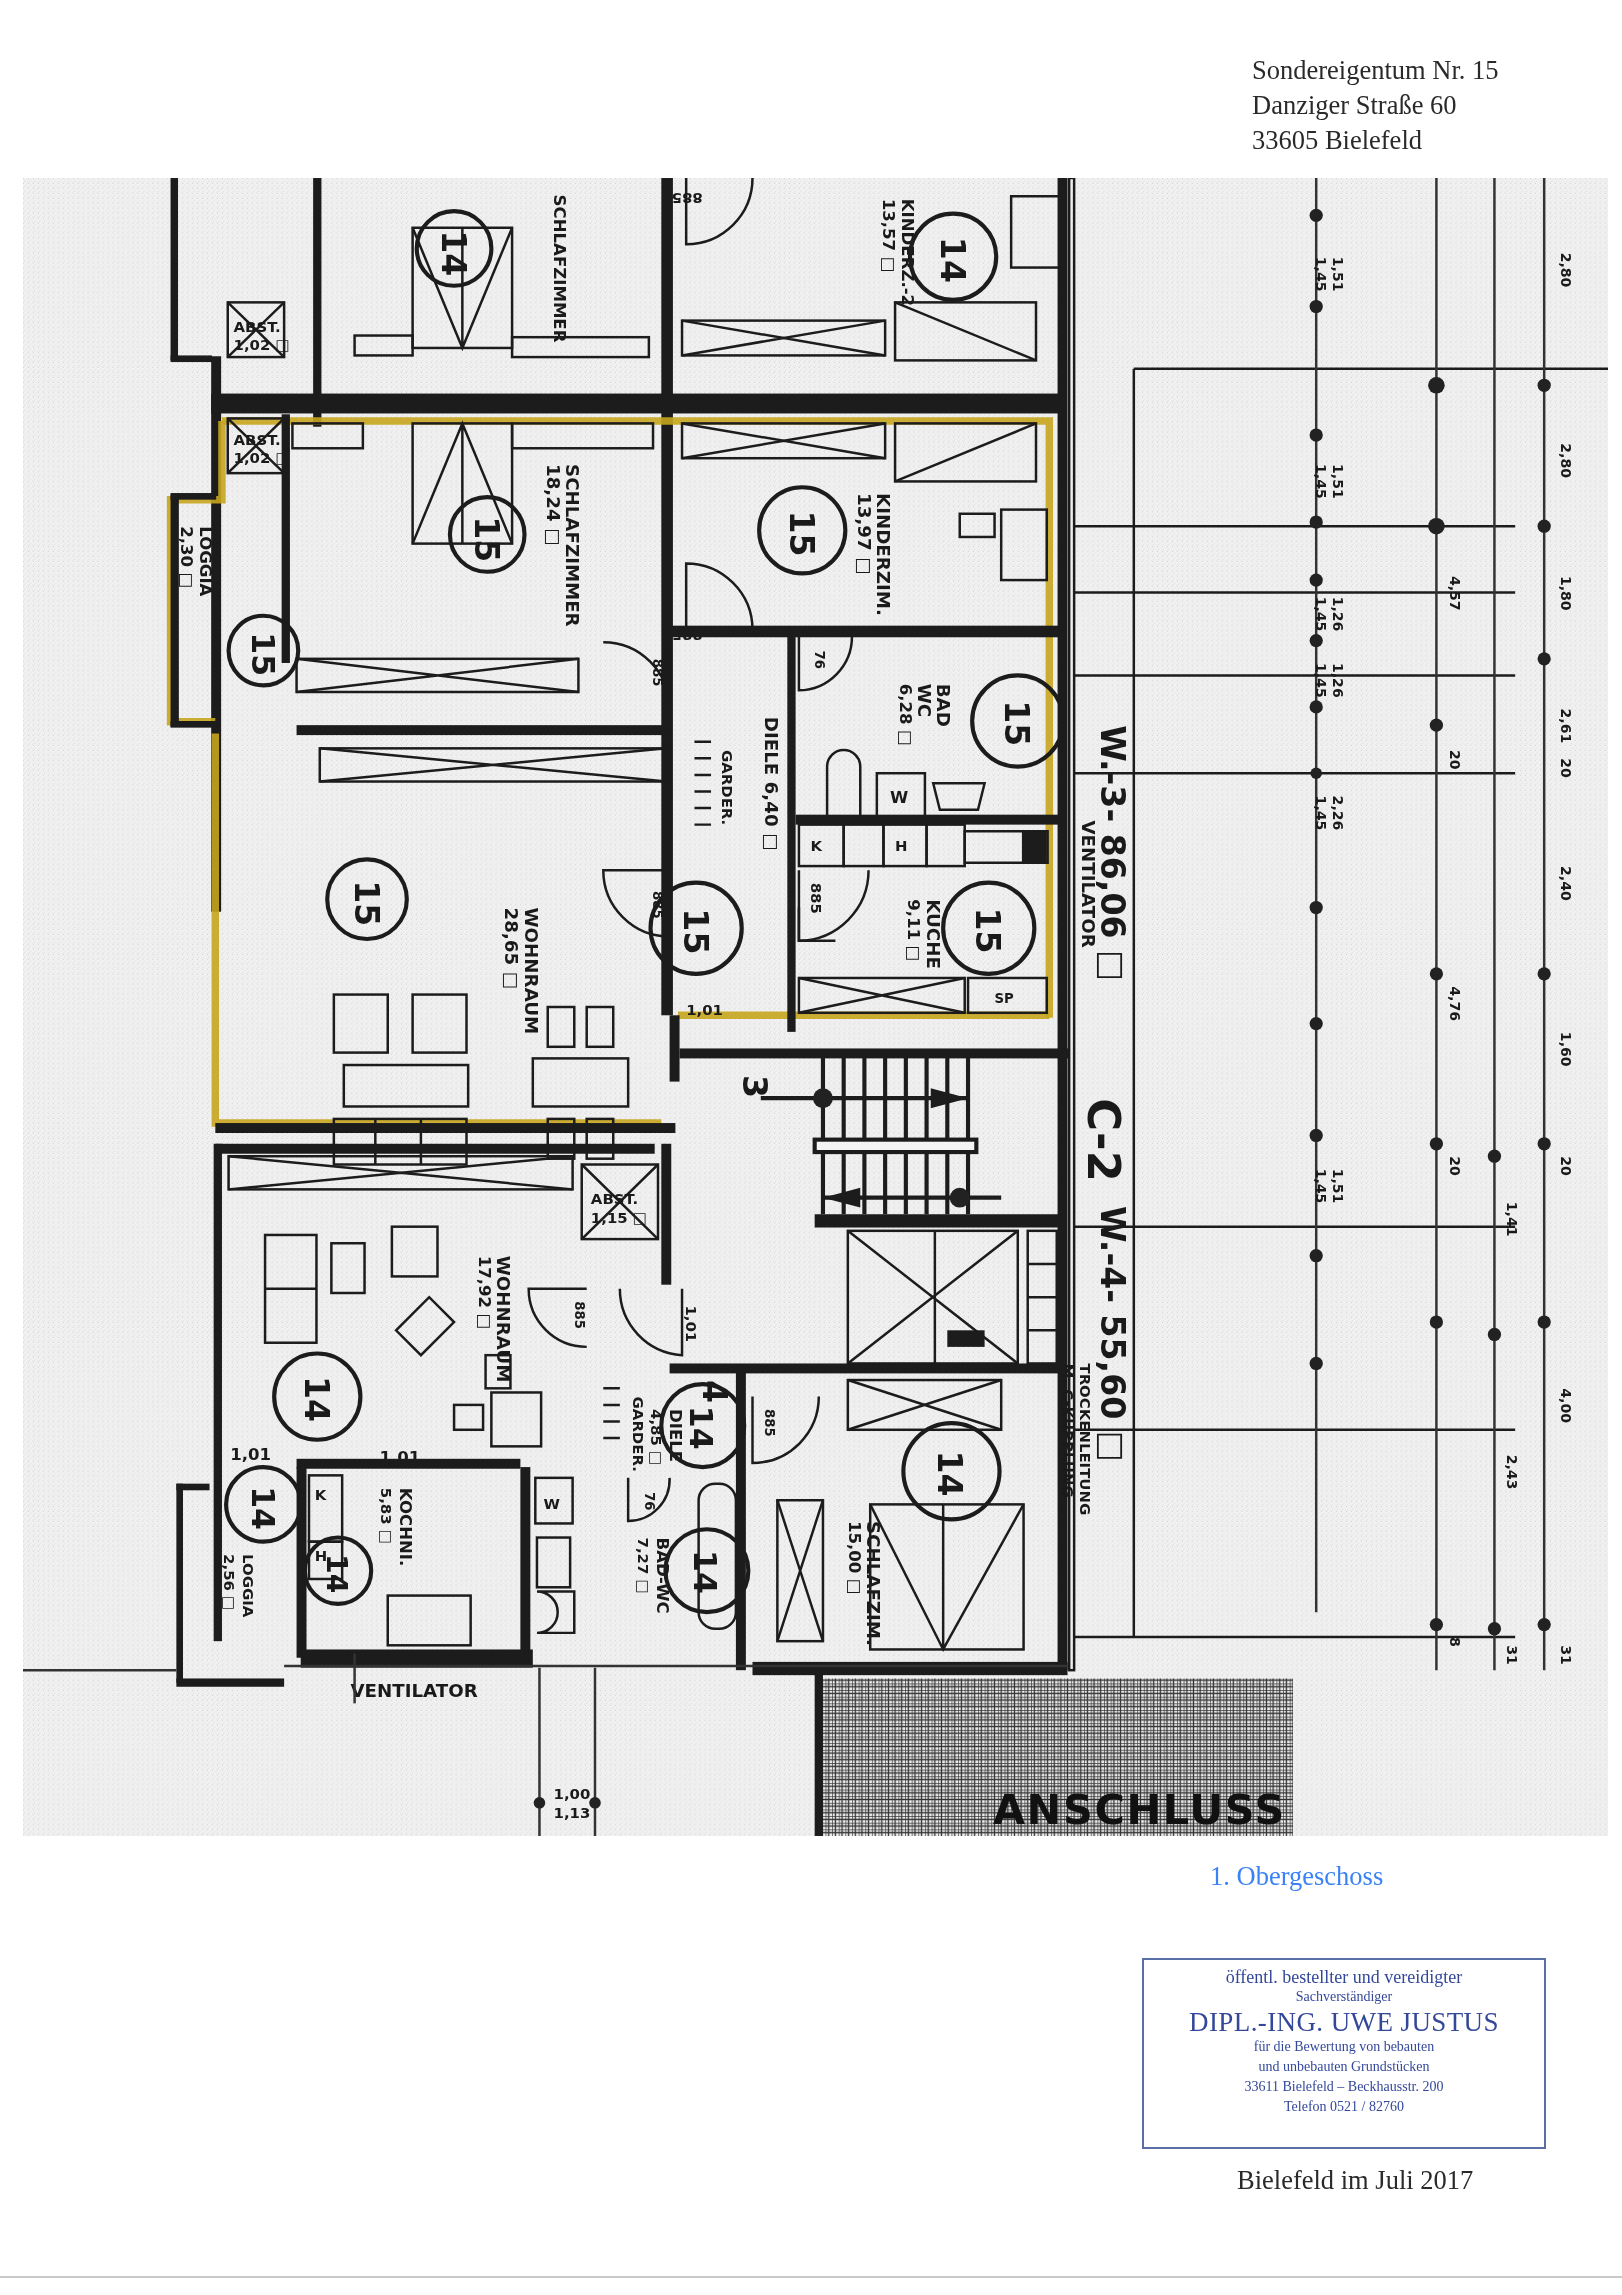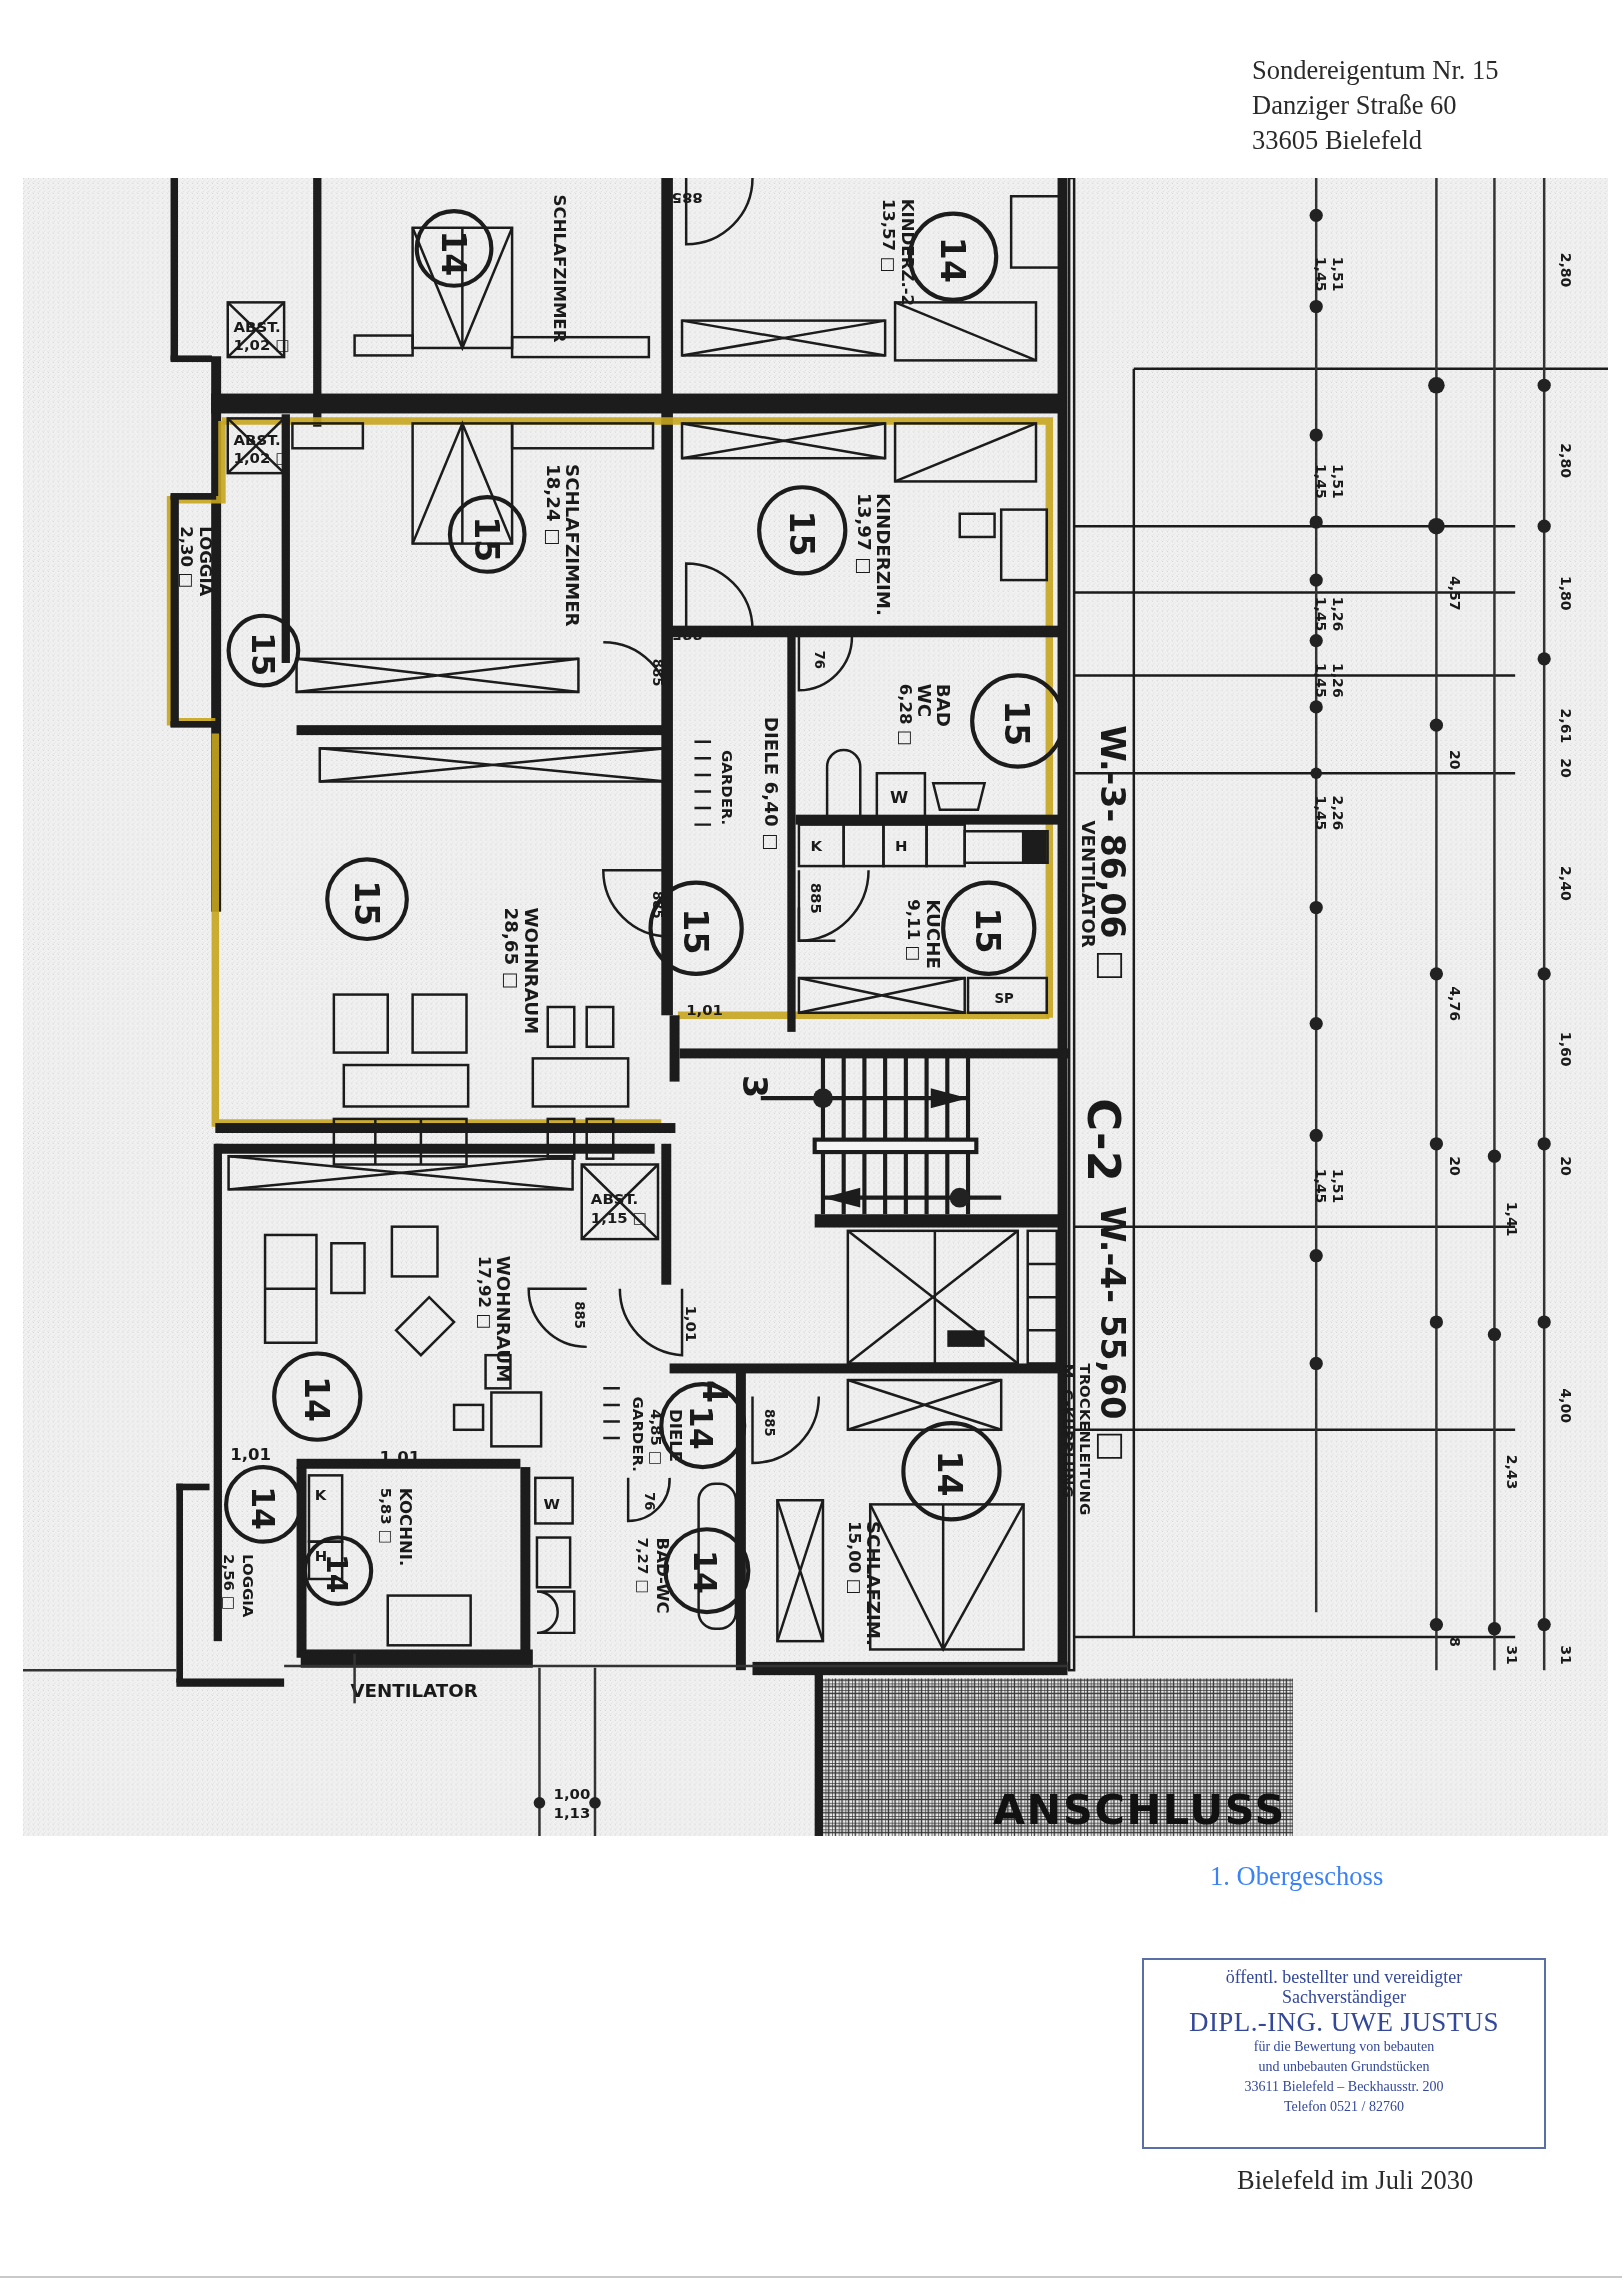--- a/index.html
+++ b/index.html
@@ -4,21 +4,21 @@
 <style>
   html, body { margin:0; padding:0; background:#ffffff; }
   body { width:1622px; height:2295px; position:relative; overflow:hidden; font-family:"Liberation Serif", serif; color:#222; }
   .header { position:absolute; left:1252px; top:23px; font-size:26.5px; line-height:35px; color:#2a2a2a;margin-top:30px; }
   .header div { white-space:nowrap; }
   .plan-wrap { position:absolute; left:23px; top:178px; width:1585px; height:1658px; }
   .plan-wrap svg { width:100%; height:100%; display:block; }
   .floor-label { position:absolute; left:1210px; top:1861px; font-size:26.5px; color:#3b82f6; }
   .stamp { position:absolute; left:1142px; top:1958px; width:404px; height:191px; border:2.5px solid #5a6ea8; box-sizing:border-box; padding:6.6px 5px; text-align:center; color:#34489a; font-family:"Liberation Serif", serif; }
   .stamp .l1 { font-size:18px; line-height:20px; }
-  .stamp .l2 { font-size:18px; line-height:20px; }
+  .stamp .l2 { font-size:14px; line-height:20px; }
   .stamp .name { font-size:27px; line-height:30px; font-weight:normal; letter-spacing:0.4px; }
   .stamp .l4 { font-size:14px; line-height:20px; }
   .date-line { position:absolute; left:1237px; top:2165px; font-size:26.5px; color:#2a2a2a; }
   .bottom-rule { position:absolute; left:0; top:2276px; width:1622px; height:1.7px; background:#c9c9c9; }
   svg text { font-family:"DejaVu Sans", sans-serif; font-weight:bold; fill:#1a1a1a; }
   .wall { fill:#1c1c1c; }
   .thin { stroke:#1c1c1c; stroke-width:3; fill:none; }
   .med { stroke:#1c1c1c; stroke-width:5; fill:none; }
   .hl { stroke:#c8a51e; stroke-width:9; fill:none; opacity:0.9; }
   .dim { stroke:#333; stroke-width:3; fill:none; }
@@ -402,15 +402,15 @@
 <div class="stamp">
   <div class="l1">öffentl. bestellter und vereidigter</div>
   <div class="l2">Sachverständiger</div>
   <div class="name">DIPL.-ING. UWE JUSTUS</div>
   <div class="l4">für die Bewertung von bebauten</div>
   <div class="l4">und unbebauten Grundstücken</div>
   <div class="l4">33611 Bielefeld – Beckhausstr. 200</div>
   <div class="l4">Telefon 0521 / 82760</div>
 </div>
 
-<div class="date-line">Bielefeld im Juli 2030</div>
+<div class="date-line">Bielefeld im Juli 2017</div>
 <div class="bottom-rule"></div>
 
 
 </body></html>

